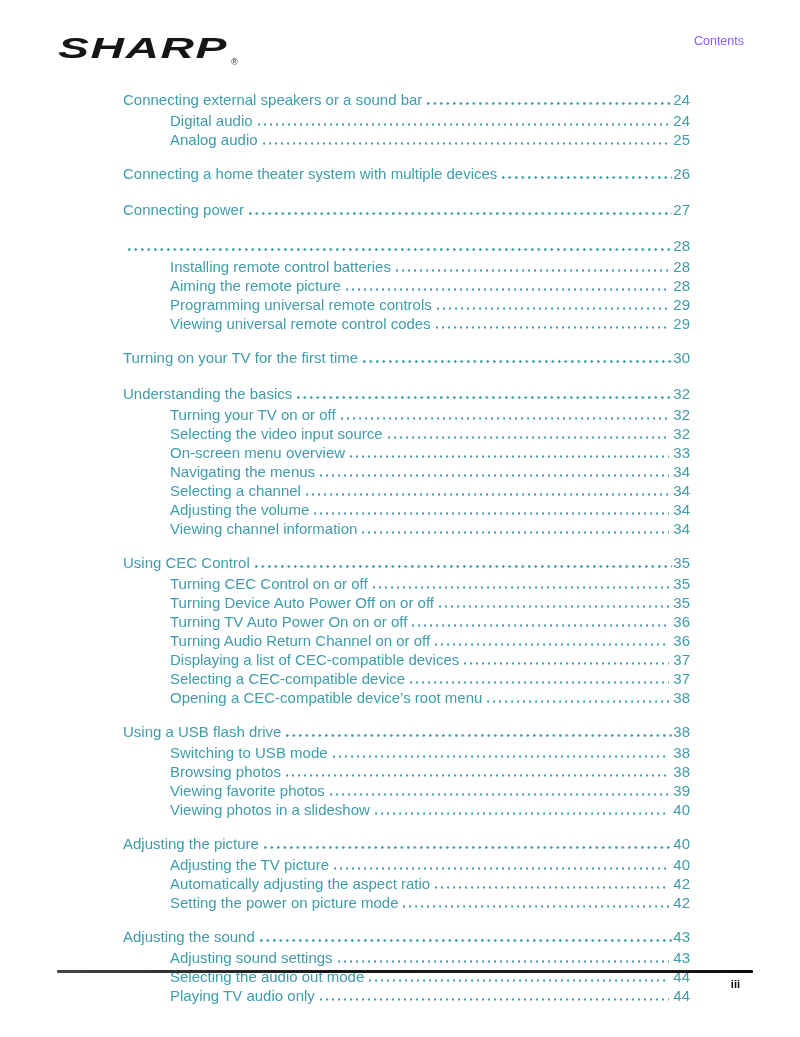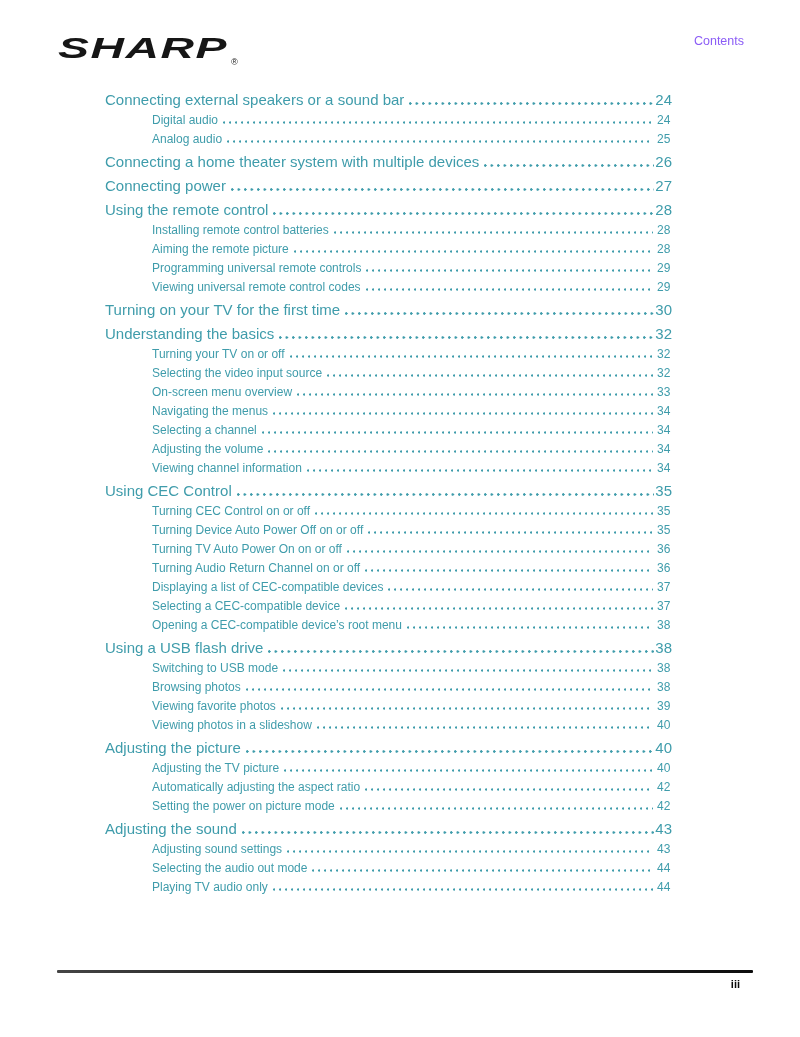--- a/index.html
+++ b/index.html
@@ -27,39 +27,39 @@
   }
   .contents-label {
     position: absolute;
     top: 34px;
     right: 56px;
     font-size: 12.5px;
     color: #8b5cf6;
   }
   .toc {
     position: absolute;
-    left: 105px;
+    left: 123px;
     top: 88px;
     width: 567px;
     color: #3f9cab;
   }
   .row {
     display: flex;
     align-items: baseline;
   }
   .row.l1 {
     font-size: 15px;
     line-height: 23px;
-    margin-top: 1px;
+    margin-top: 13px;
   }
   .row.l1:first-child {
     margin-top: 0;
   }
   .row.l2 {
-    font-size: 12px;
+    font-size: 15px;
     line-height: 19px;
     padding-left: 47px;
   }
   .title {
     white-space: nowrap;
   }
   .leader {
     flex: 1 1 auto;
     min-width: 10px;
     height: 3px;
@@ -129,21 +129,20 @@
         <span class="title">Connecting a home theater system with multiple devices</span>
         <span class="leader"></span>
         <span class="page-num">26</span>
       </div>
       <div class="row l1">
         <span class="title">Connecting power</span>
         <span class="leader"></span>
         <span class="page-num">27</span>
       </div>
       <div class="row l1">
-        <span class="title">Using the remote control</span>
         <span class="leader"></span>
         <span class="page-num">28</span>
       </div>
       <div class="row l2">
         <span class="title">Installing remote control batteries</span>
         <span class="leader"></span>
         <span class="page-num">28</span>
       </div>
       <div class="row l2">
         <span class="title">Aiming the remote picture</span>

